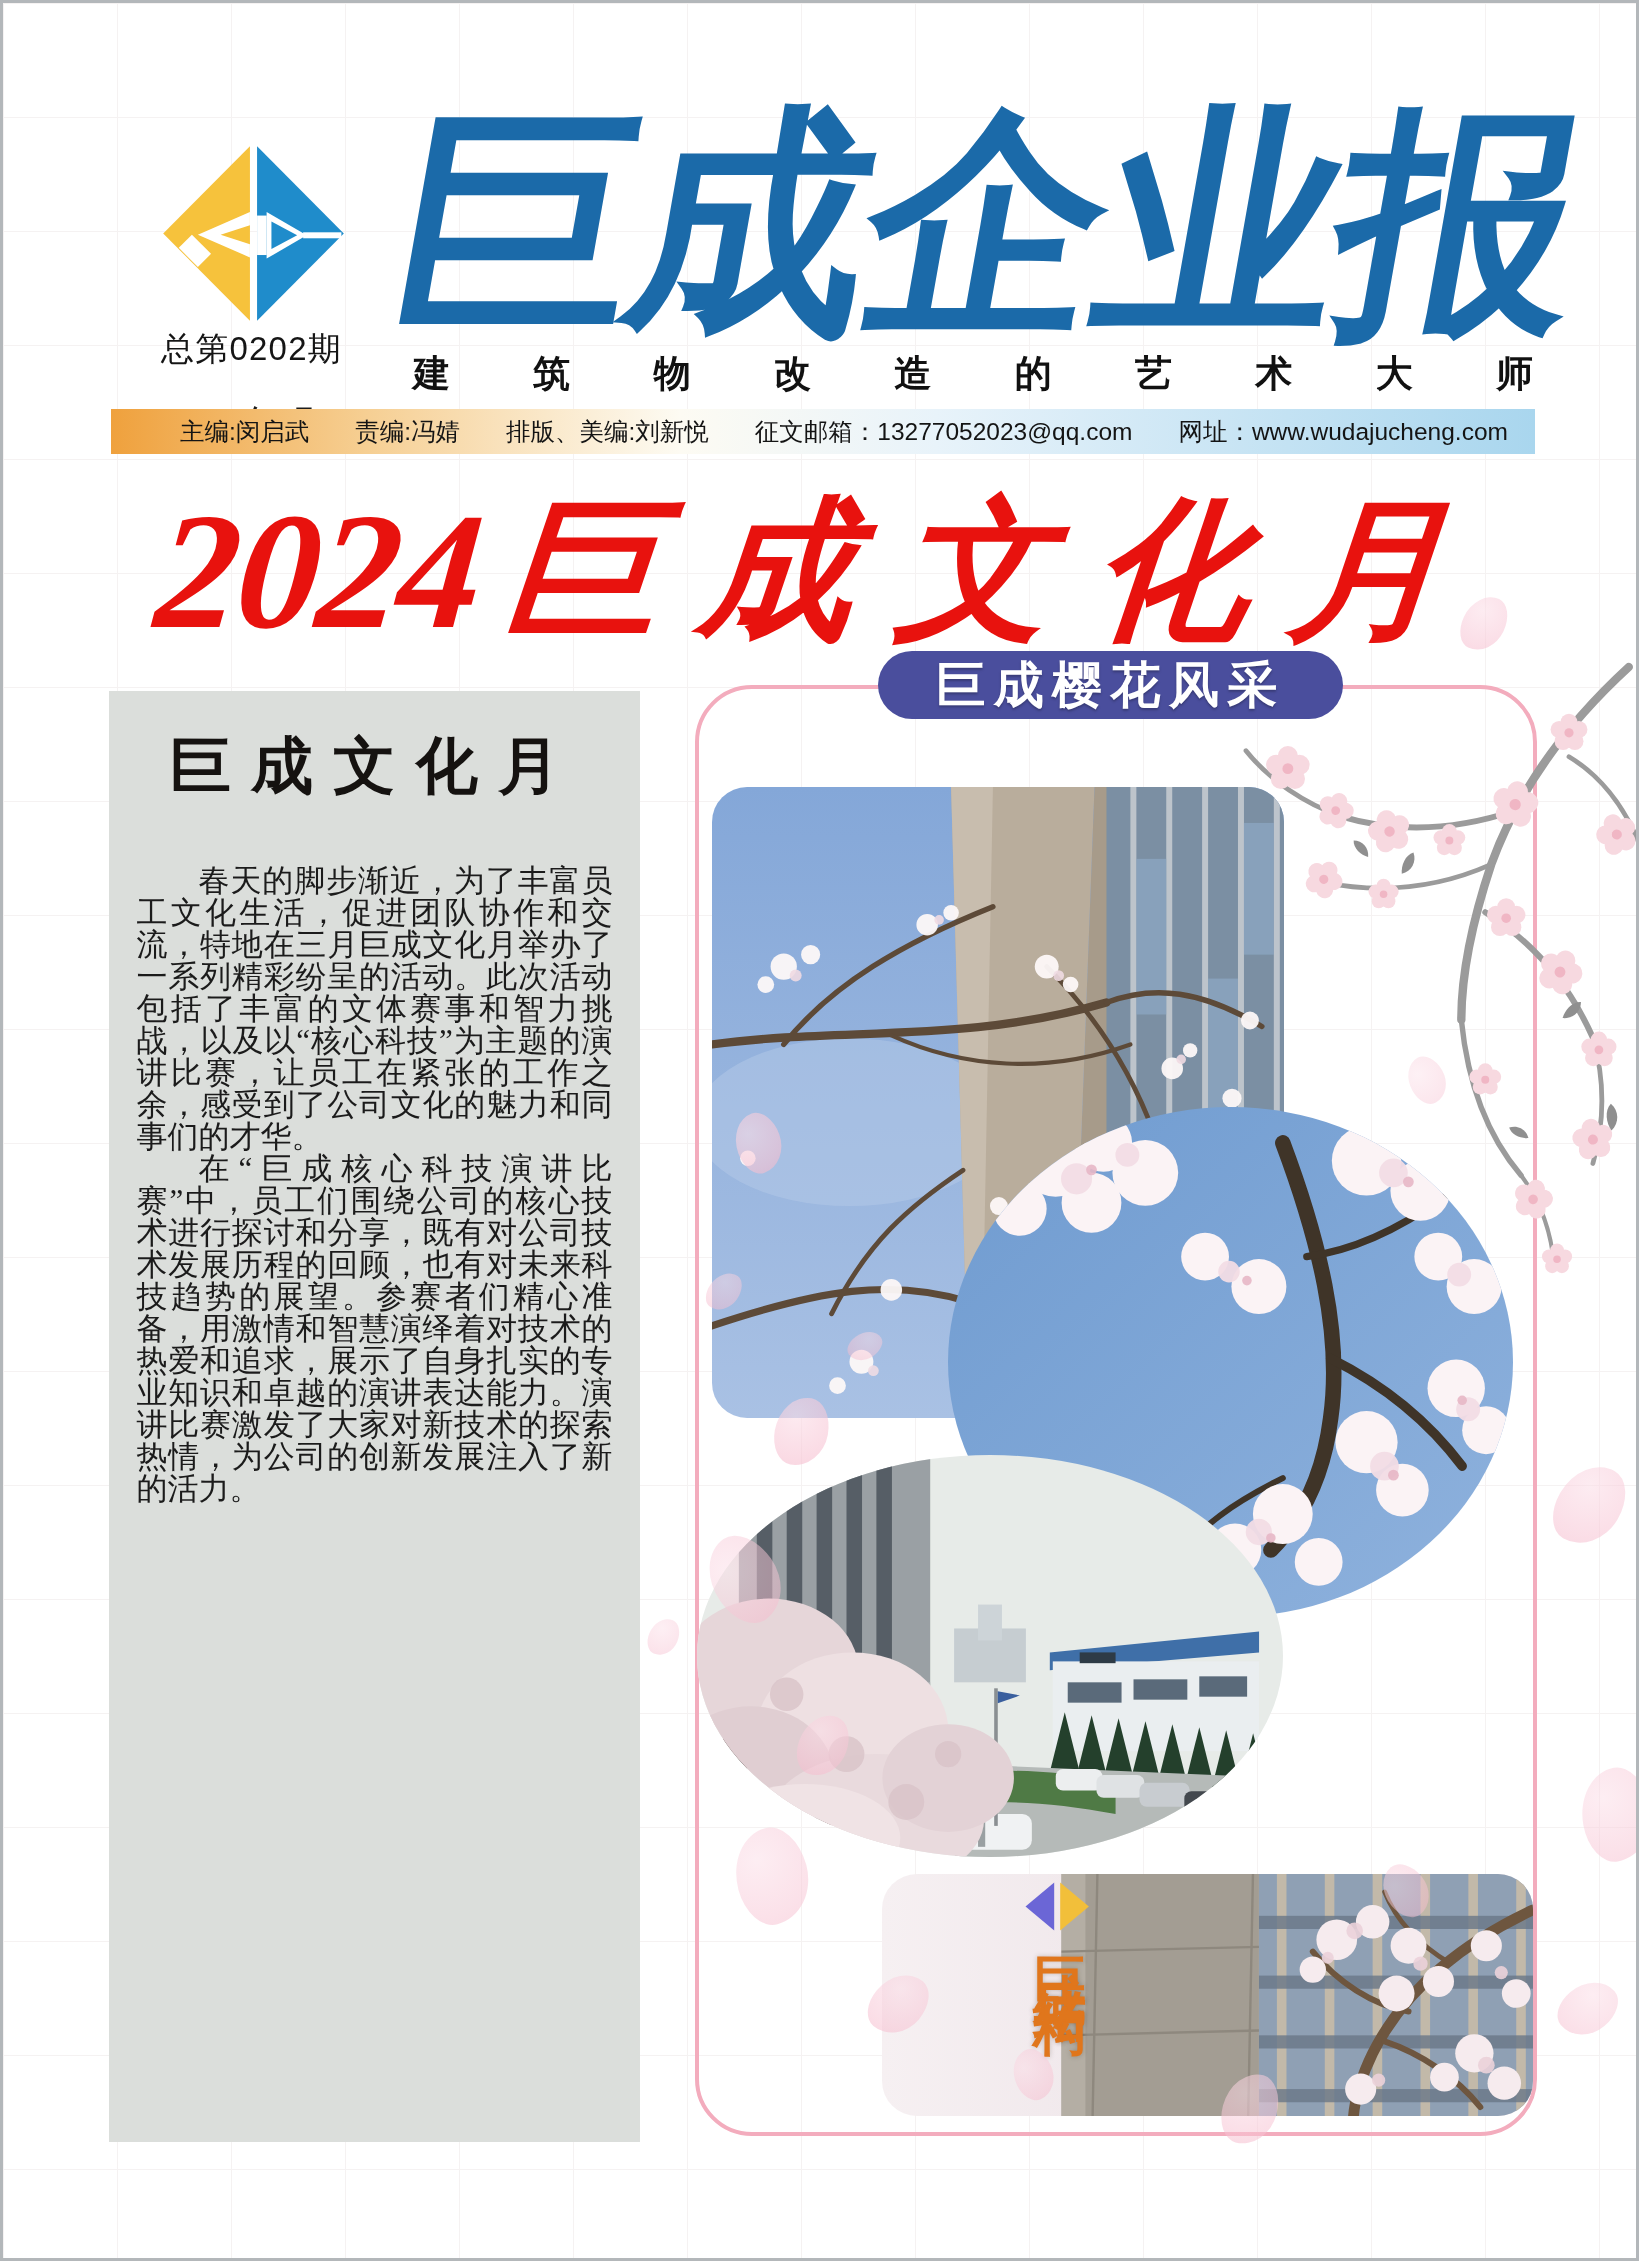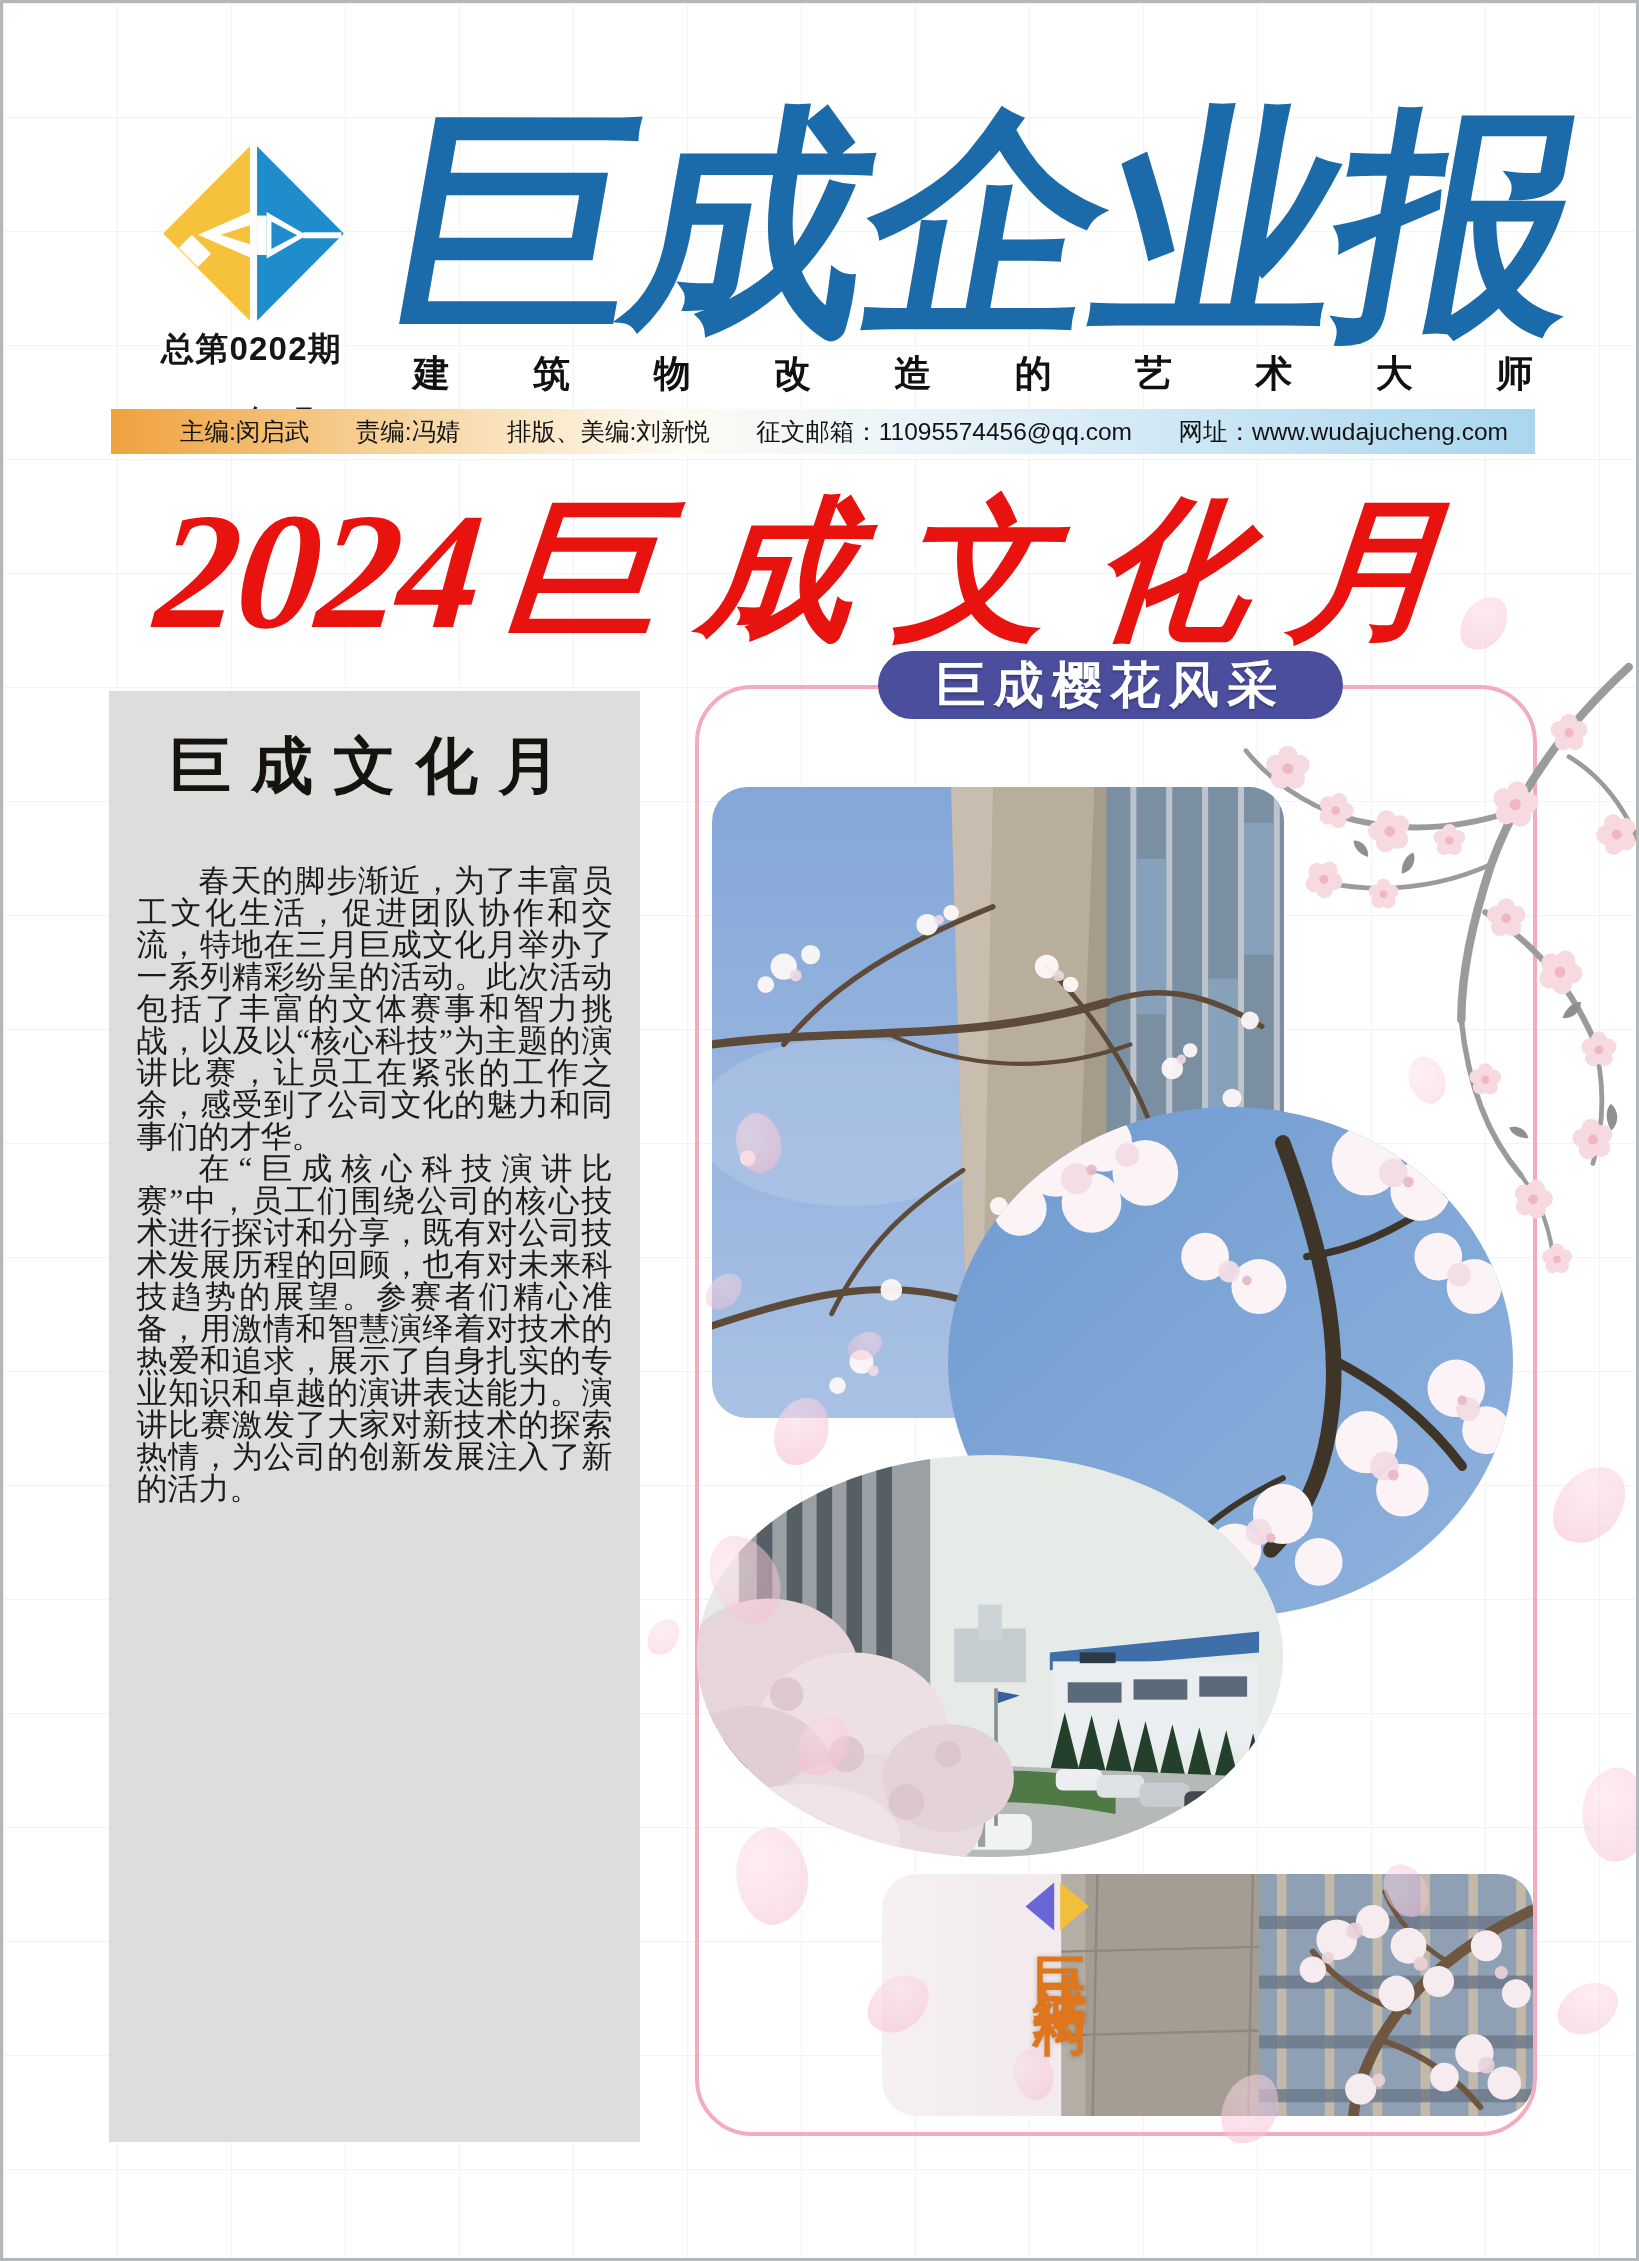--- a/index.html
+++ b/index.html
@@ -11,21 +11,21 @@
       linear-gradient(#f5f2f2 1.2px, transparent 1.2px),
       linear-gradient(90deg, #f5f2f2 1.2px, transparent 1.2px);
     background-size:114px 114px;
     border:3.6px solid #b3b7ba;
     overflow:hidden;
     font-family:"Liberation Sans","DejaVu Sans",sans-serif;
   }
   
   #logo{position:absolute;left:157px;top:142px;width:187px;height:177px;}
   .issue-no{position:absolute;left:123px;top:324px;width:251px;text-align:center;
-    font-size:33px;font-weight:700;color:#151515;letter-spacing:1.2px;}
+    font-size:33px;font-weight:400;color:#151515;letter-spacing:1.2px;}
   .issue-date{position:absolute;left:123px;top:363px;width:251px;text-align:center;
     font-size:27.5px;font-weight:700;color:#1c1c1c;margin-top:36px;}
   .paper-title{
     position:absolute;left:383px;top:95px;width:1167px;height:251px;
     font-size:244px;line-height:251px;font-weight:900;color:#1b6aa9;
     text-align:center;white-space:nowrap;
     transform:skewX(-10deg) scaleX(.98);transform-origin:center;
     letter-spacing:-3.6px;
   }
   .slogan{
@@ -129,21 +129,21 @@
       <span>的</span>
       <span>艺</span>
       <span>术</span>
       <span>大</span>
       <span>师</span>
     </div>
   <div class="info-bar">
     <span>主编:闵启武</span>
     <span>责编:冯婧</span>
     <span>排版、美编:刘新悦</span>
-    <span>征文邮箱：11095574456@qq.com</span>
+    <span>征文邮箱：13277052023@qq.com</span>
     <span>网址：www.wudajucheng.com</span>
   </div>
 
   <div class="headline">
     <span class="year">2024</span>
     <span class="htitle">巨成文化月</span>
   </div>
 
   <div class="photo-frame"></div>
   <div class="section-banner">巨成樱花风采</div>

